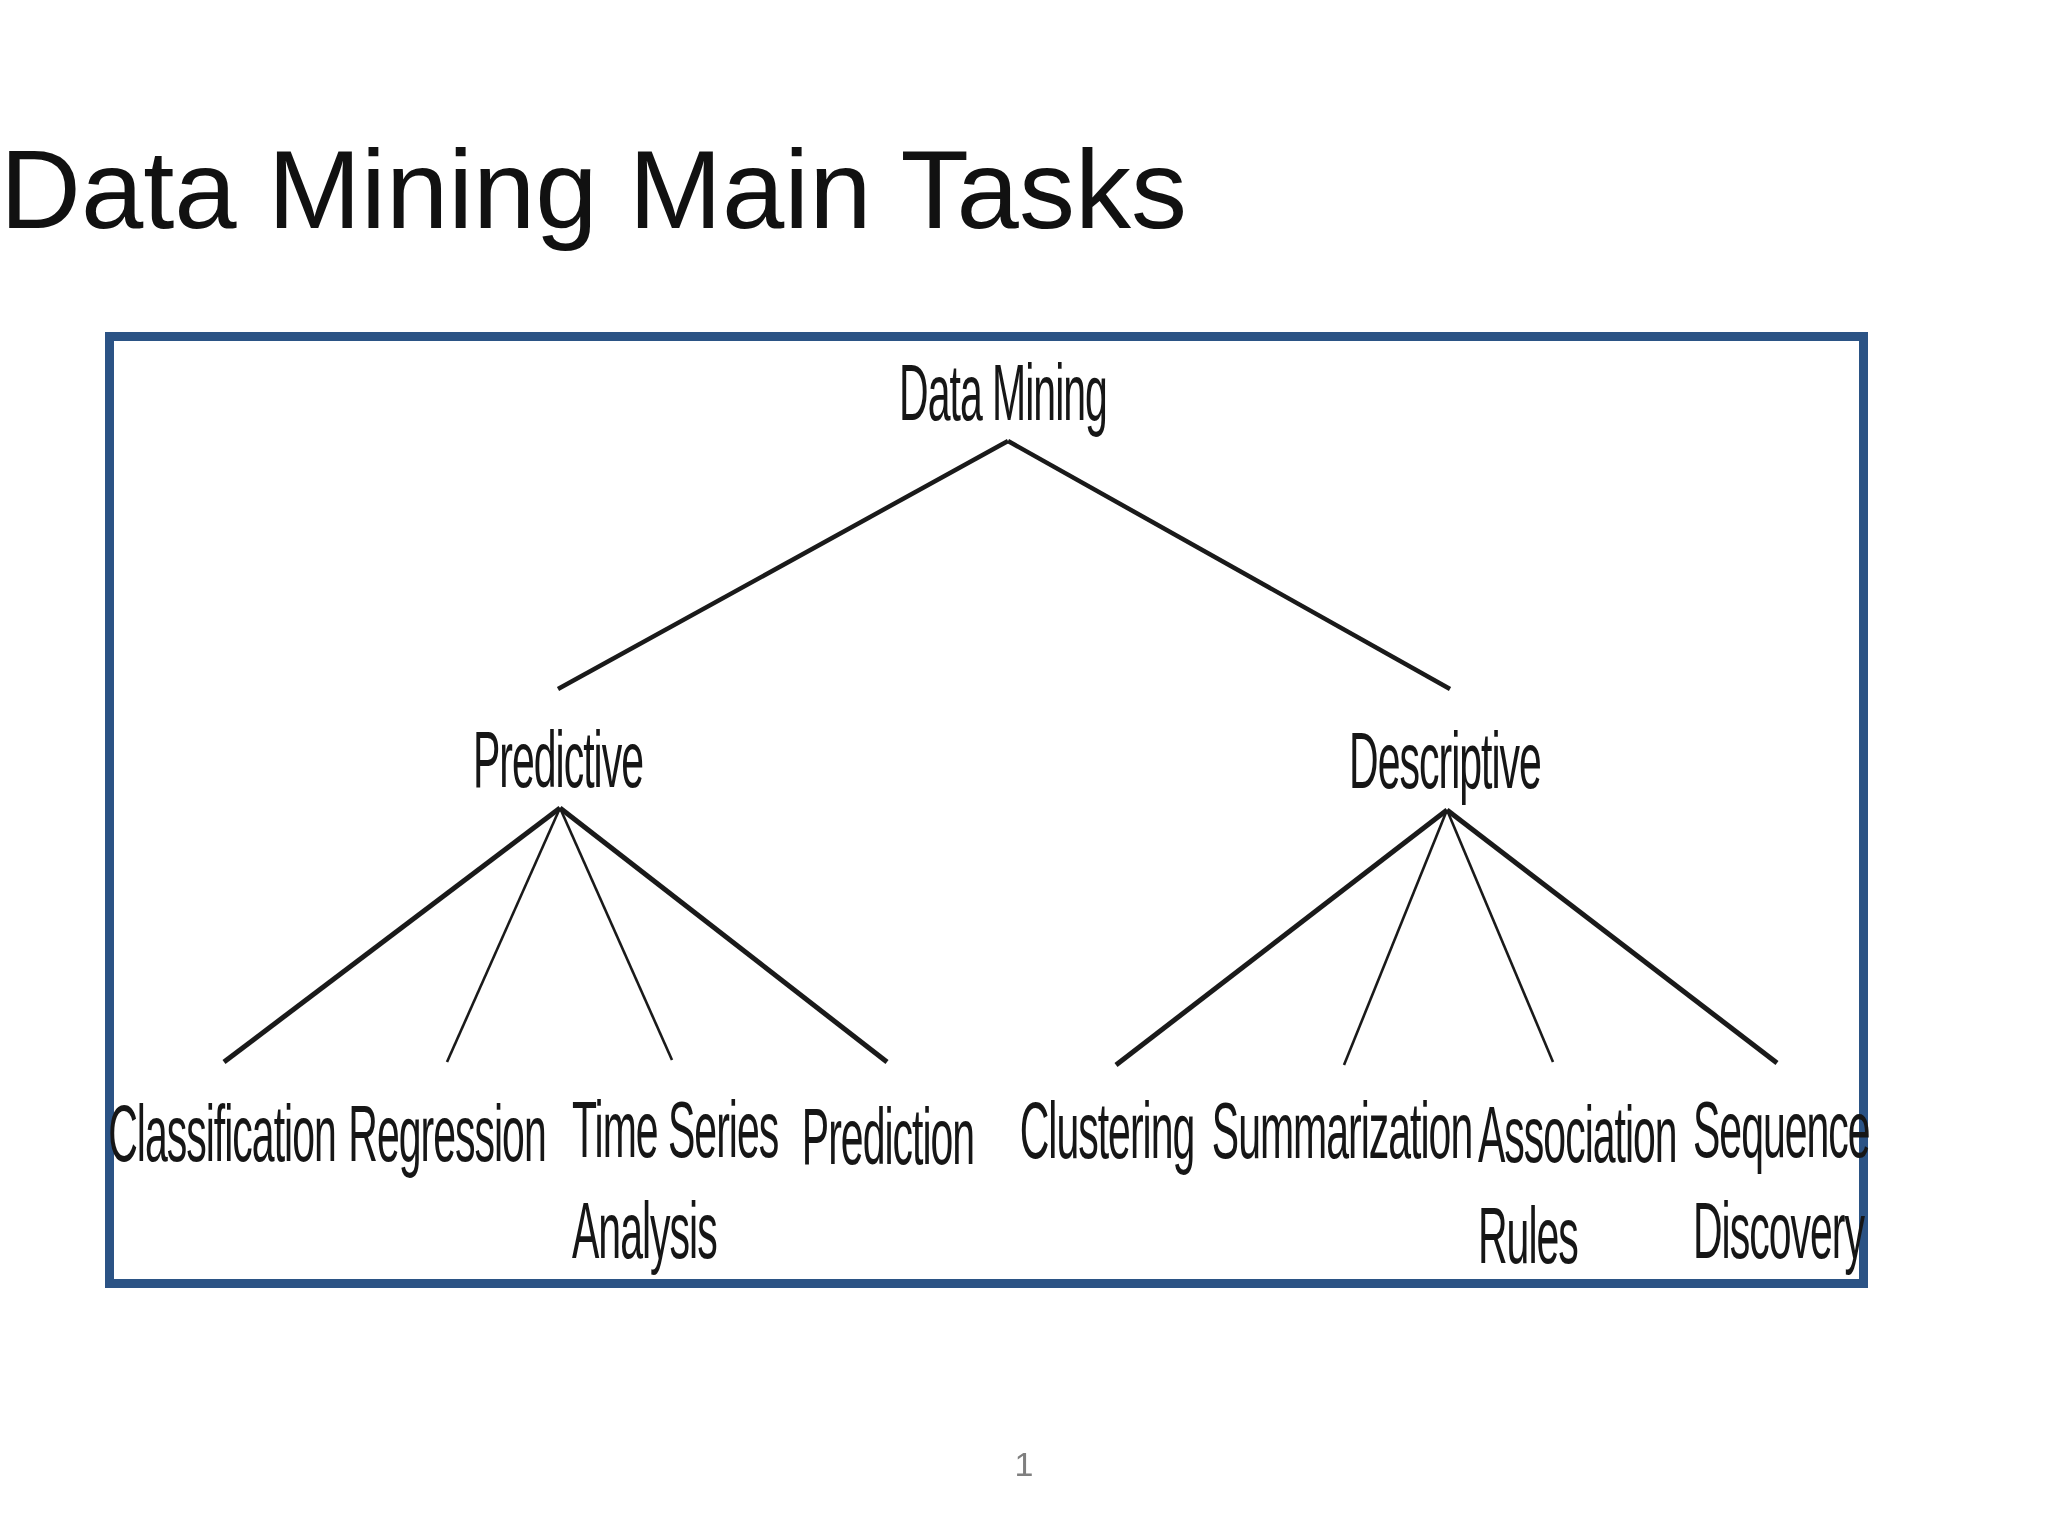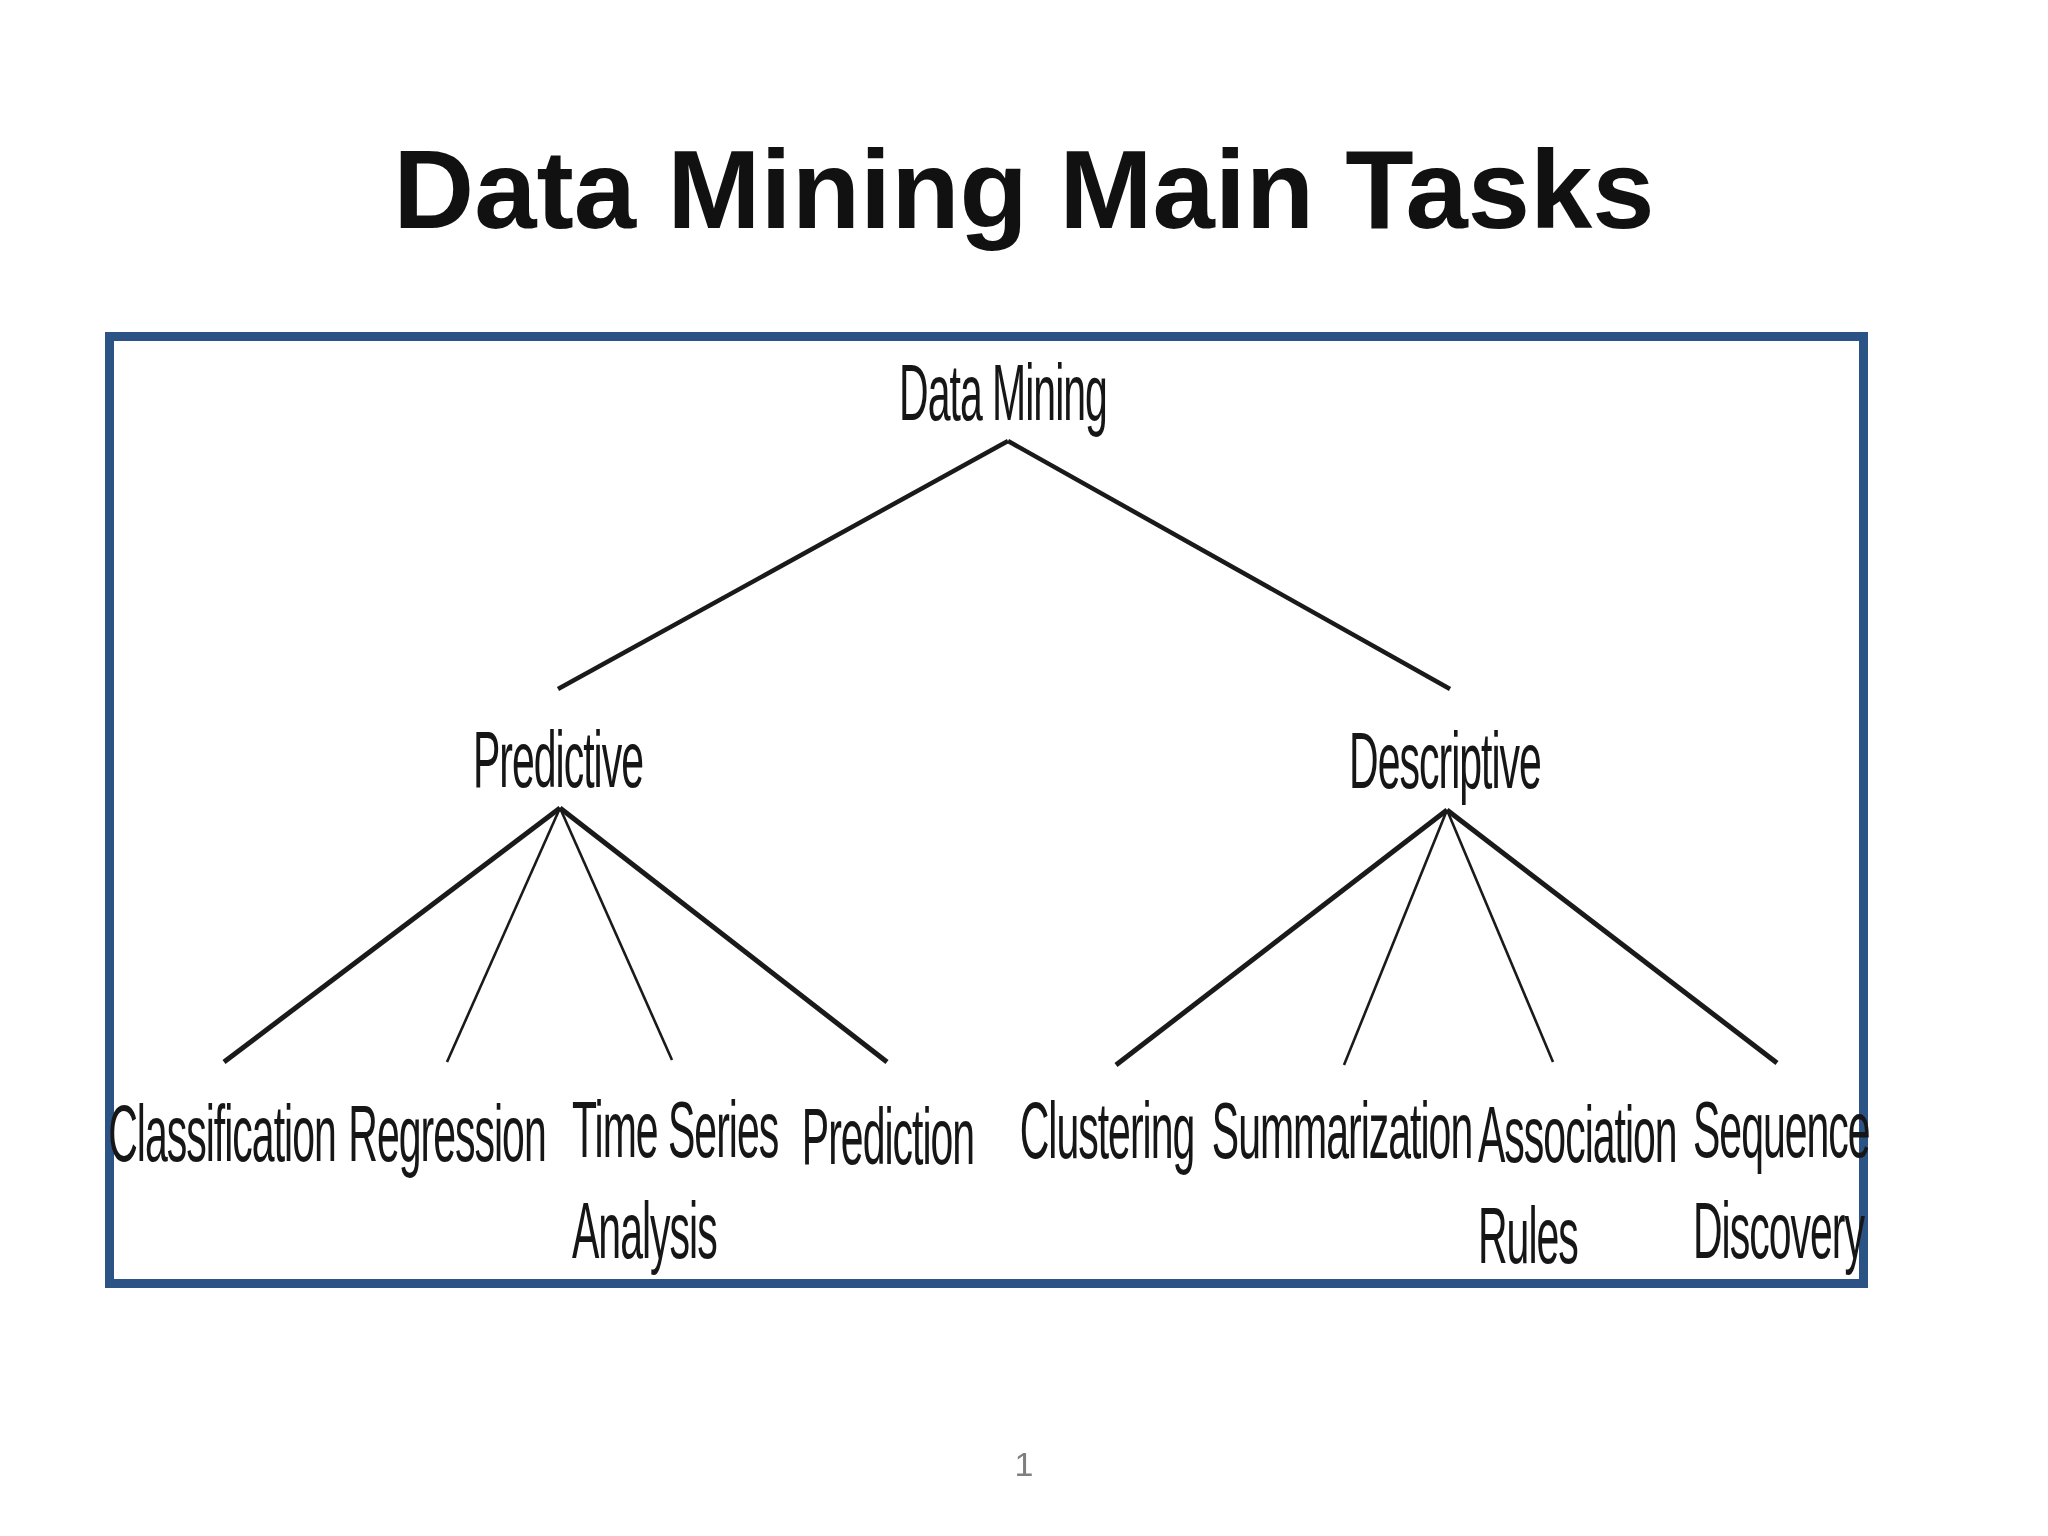--- a/index.html
+++ b/index.html
@@ -13,24 +13,24 @@
     height: 1536px;
     background: #ffffff;
     overflow: hidden;
     font-family: "Liberation Sans", sans-serif;
   }
   .slide-title {
     position: absolute;
     left: 0;
     right: 0;
     top: 134px;
-    text-align: center;
+    text-align: left;
     font-size: 112px;
     line-height: 1;
-    font-weight: 700;
+    font-weight: 400;
     letter-spacing: 0;
     color: #111111;
     white-space: nowrap;
   }
   .frame {
     position: absolute;
     left: 105px;
     top: 332px;
     width: 1763px;
     height: 956px;

